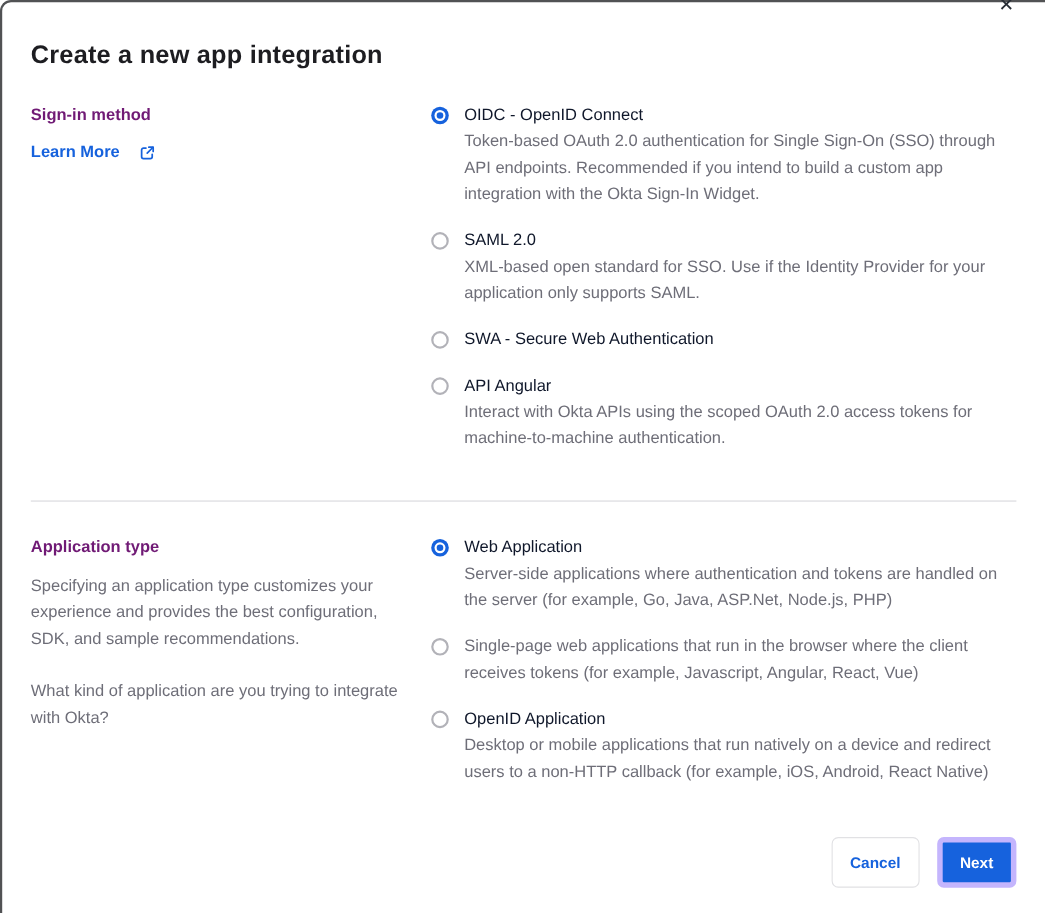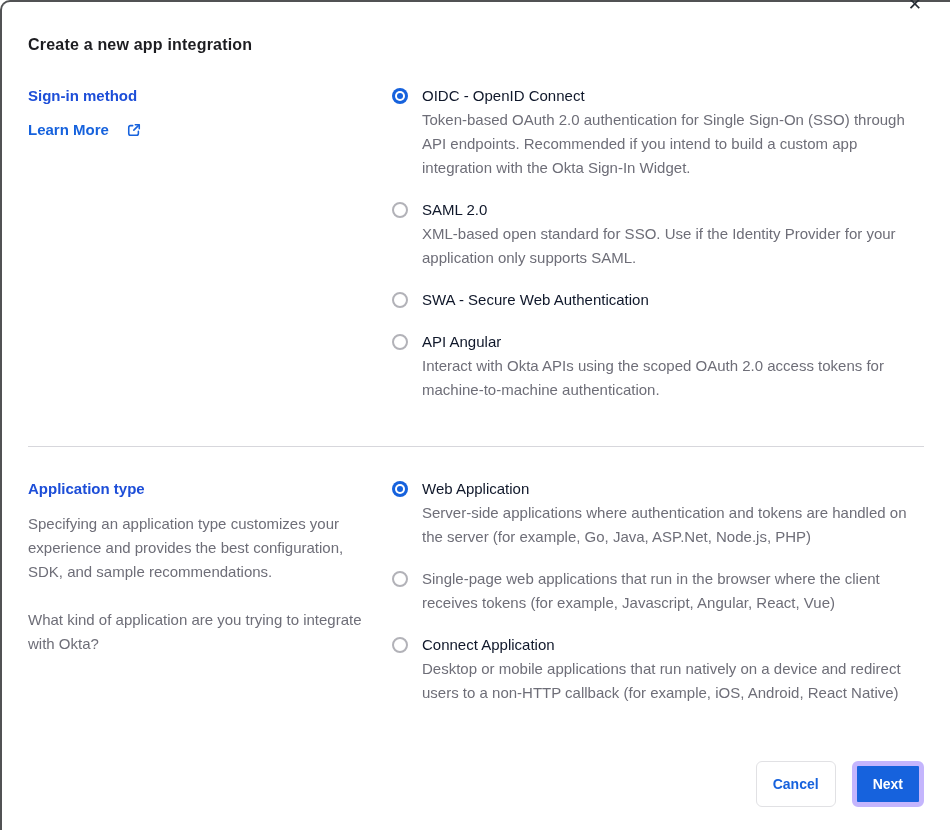--- a/index.html
+++ b/index.html
@@ -16,21 +16,21 @@
     border-top:2px solid #515254;
     border-left:2px solid #515254;
     border-top-left-radius:10px;
     position:relative;
   }
   .modal-header {
     padding:34px 26px 0 26px;
     position:relative;
   }
   .modal-title {
-    font-size:16px;
+    font-size:23px;
     font-weight:bold;
     color:#1d1d21;
     letter-spacing:.2px;
   }
   .close-btn {
     position:absolute;
     top:-12px; right:22px;
     background:none; border:none;
     font-size:17px; line-height:1;
     color:#272d35;
@@ -41,21 +41,21 @@
   .section {
     display:grid;
     grid-template-columns:364px 1fr;
     padding:0 26px;
   }
   .section-signin { margin-top:30px; }
   .left-col { padding-right:20px; }
   .left-label {
     font-size:15px;
     font-weight:bold;
-    color:#1d4ed8;
+    color:#701a75;
     line-height:24px;
   }
   .learn-more {
     margin-top:10px;
     display:inline-flex;
     align-items:center;
     gap:18px;
     font-size:15px;
     font-weight:bold;
     color:#1662dd;
@@ -220,21 +220,21 @@
       </div>
       <div class="option">
         <div class="radio radio-off"></div>
         <div>
           <div class="option-desc">Single-page web applications that run in the browser where the client receives tokens (for example, Javascript, Angular, React, Vue)</div>
         </div>
       </div>
       <div class="option">
         <div class="radio radio-off"></div>
         <div>
-          <div class="option-label">Connect Application</div>
+          <div class="option-label">OpenID Application</div>
           <div class="option-desc">Desktop or mobile applications that run natively on a device and redirect users to a non-HTTP callback (for example, iOS, Android, React Native)</div>
         </div>
       </div>
     </div>
   </div>
 
   <div class="modal-footer">
     <button class="btn btn-secondary">Cancel</button>
     <button class="btn btn-primary">Next</button>
   </div>

